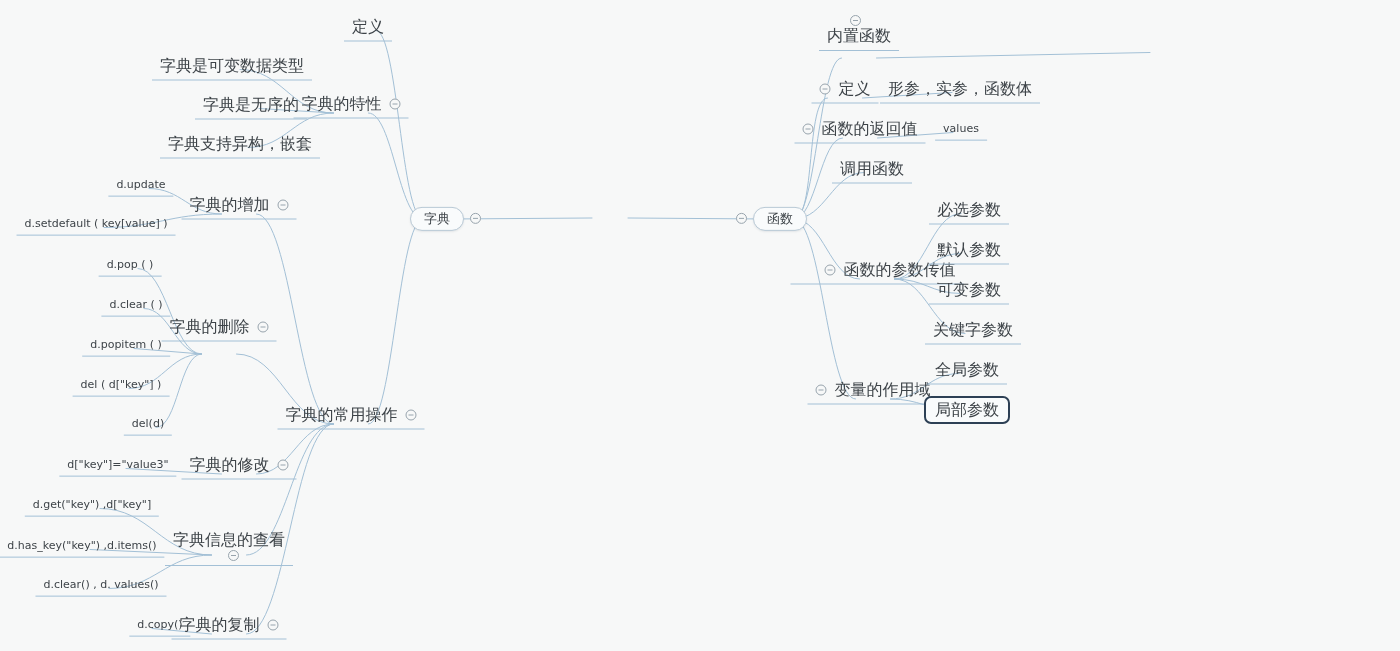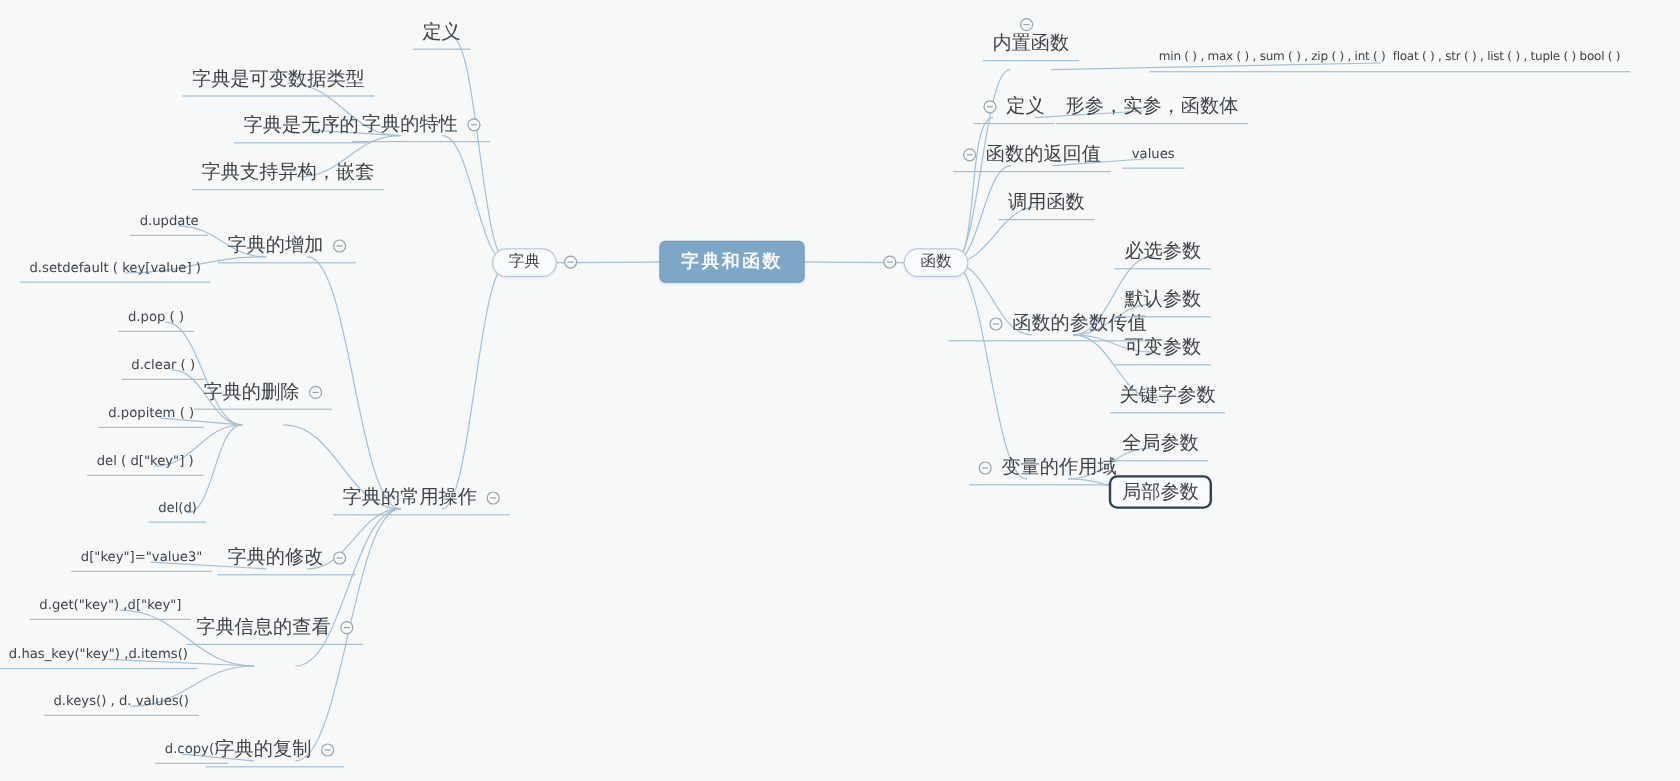--- a/index.html
+++ b/index.html
@@ -88,23 +88,20 @@
       <path d="M 794 219 C 825.5 219 832.5 172.5 864 172.5" fill="none" stroke="#a3c0d6" stroke-width="1" stroke-linecap="round"></path>
       <path d="M 794 219 C 823.475 219 830.025 279 859.5 279" fill="none" stroke="#a3c0d6" stroke-width="1" stroke-linecap="round"></path>
       <path d="M 894.5 279 C 924.425 279 931.075 213.5 961 213.5" fill="none" stroke="#a3c0d6" stroke-width="1" stroke-linecap="round"></path>
       <path d="M 894.5 279 C 924.425 279 931.075 253.5 961 253.5" fill="none" stroke="#a3c0d6" stroke-width="1" stroke-linecap="round"></path>
       <path d="M 894.5 279 C 924.425 279 931.075 293.5 961 293.5" fill="none" stroke="#a3c0d6" stroke-width="1" stroke-linecap="round"></path>
       <path d="M 894.5 279 C 926.225 279 933.275 333.5 965 333.5" fill="none" stroke="#a3c0d6" stroke-width="1" stroke-linecap="round"></path>
       <path d="M 794 219 C 821.675 219 827.825 399 855.5 399" fill="none" stroke="#a3c0d6" stroke-width="1" stroke-linecap="round"></path>
       <path d="M 890.5 399 C 921.325 399 928.175 373.5 959 373.5" fill="none" stroke="#a3c0d6" stroke-width="1" stroke-linecap="round"></path>
       <path d="M 890.5 399 C 919.975 399 926.525 410 956 410" fill="none" stroke="#a3c0d6" stroke-width="1" stroke-linecap="round"></path>
     </svg>
-<div class="node style-root side-center" style="left: 610px; top: 218px;">
-      <span class="label">字典和函数</span>
-    </div>
     <div class="node style-box side-left" style="left: 437px; top: 219px;">
       <span class="label">字典</span>
       <span class="collapse-icon outside"></span>
     </div>
     <div class="node style-line side-left" style="left: 368px; top: 28px;">
       <span class="label">定义</span>
     </div>
     <div class="node style-line side-left" style="left: 351px; top: 105px;">
       <span class="label">字典的特性</span>
       <span class="collapse-icon inline"></span>
@@ -151,51 +148,48 @@
     <div class="node style-line side-left text-code" style="left: 148px; top: 425px;">
       <span class="label">del(d)</span>
     </div>
     <div class="node style-line side-left" style="left: 239px; top: 466px;">
       <span class="label">字典的修改</span>
       <span class="collapse-icon inline"></span>
     </div>
     <div class="node style-line side-left text-code" style="left: 118px; top: 466px;">
       <span class="label">d["key"]="value3"</span>
     </div>
-    <div class="node style-line side-left" style="left: 229px; top: 524px;">
+    <div class="node style-line side-left" style="left: 229px; top: 547px; flex-direction: column;">
       <span class="label">字典信息的查看</span>
       <span class="collapse-icon inline"></span>
     </div>
     <div class="node style-line side-left text-code" style="left: 92px; top: 506px;">
       <span class="label">d.get("key") ,d["key"]</span>
     </div>
     <div class="node style-line side-left text-code" style="left: 82px; top: 547px;">
       <span class="label">d.has_key("key") ,d.items()</span>
     </div>
     <div class="node style-line side-left text-code" style="left: 101px; top: 586px;">
-      <span class="label">d.keys() , d. values()</span>
+      <span class="label">d.clear() , d. values()</span>
     </div>
     <div class="node style-line side-left" style="left: 229px; top: 626px;">
       <span class="label">字典的复制</span>
       <span class="collapse-icon inline"></span>
     </div>
     <div class="node style-line side-left text-code" style="left: 160px; top: 626px;">
       <span class="label">d.copy()</span>
     </div>
     <div class="node style-box side-right" style="left: 780px; top: 219px;">
       <span class="label">函数</span>
       <span class="collapse-icon outside"></span>
     </div>
     <div class="node style-line side-right" style="left: 859px; top: 32px; flex-direction: column;">
       <span class="collapse-icon inline"></span>
       <span class="label">内置函数</span>
     </div>
-    <div class="node style-line side-right text-small" style="left: 1158px; top: 50px;">
-      <span class="label">min ( ) , max ( ) , sum ( ) , zip ( ) , int ( )  float ( ) , str ( ) , list ( ) , tuple ( ) bool ( )</span>
-    </div>
     <div class="node style-line side-right" style="left: 845px; top: 90px;">
       <span class="collapse-icon inline"></span>
       <span class="label">定义</span>
     </div>
     <div class="node style-line side-right" style="left: 960px; top: 90px;">
       <span class="label">形参，实参，函数体</span>
     </div>
     <div class="node style-line side-right" style="left: 860px; top: 130px;">
       <span class="collapse-icon inline"></span>
       <span class="label">函数的返回值</span>

